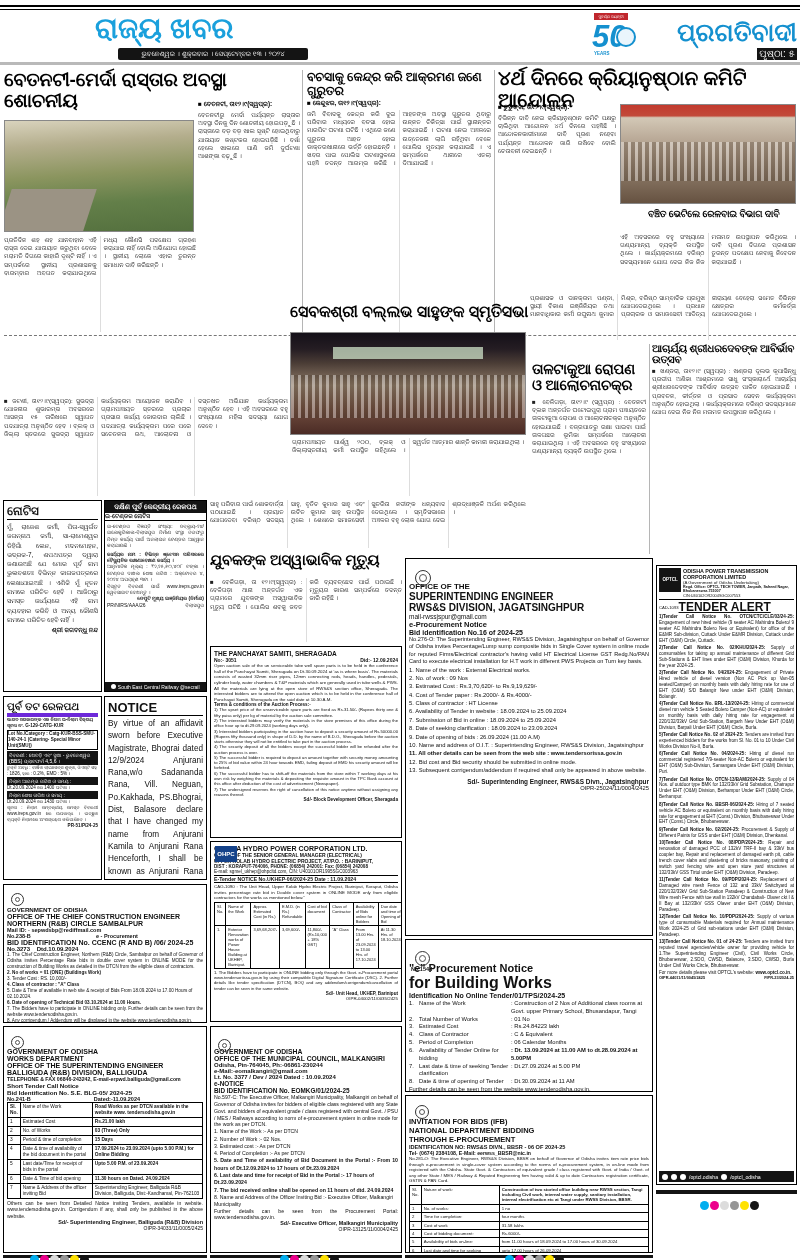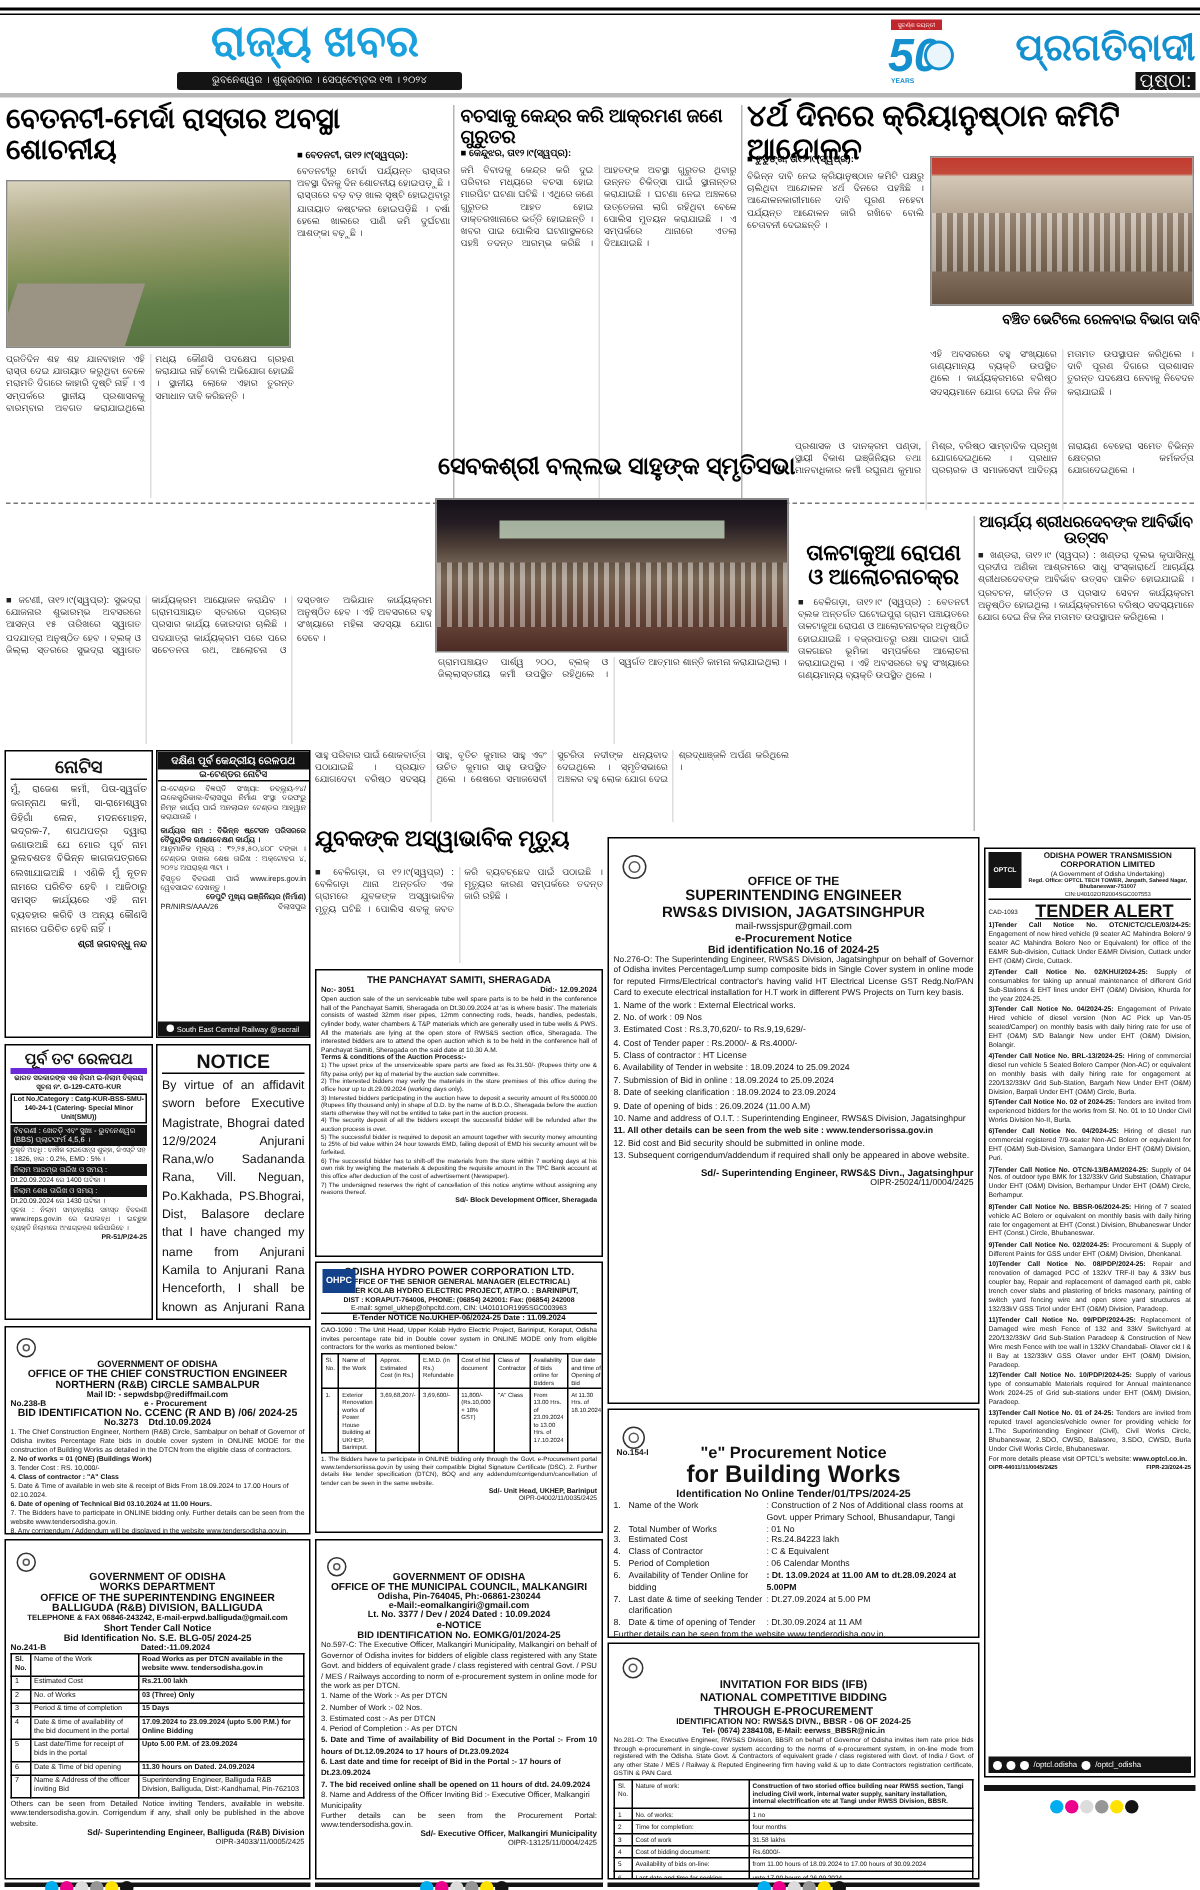--- a/index.html
+++ b/index.html
@@ -1,20 +1,20 @@
 <!DOCTYPE html>
 <html><head>
 <meta charset="utf-8">
 <style>
   html,body{margin:0;padding:0;background:#e9e9e9}
   *{box-sizing:border-box}
   .page{position:relative;width:800px;height:1260px;background:#fff;margin:0 auto;
         font-family:"Liberation Sans",sans-serif;color:#111;overflow:hidden}
   .abs{position:absolute}
-  .b{font-weight:700}.c{text-align:center}.j{text-align:justify}.r{text-align:right}
+  .b{font-weight:700}.c{text-align:left}.j{text-align:justify}.r{text-align:right}
   .hl{font-weight:700;color:#000;line-height:1.08;letter-spacing:-.2px}
   .body-o{font-size:6.2px;line-height:1.32;color:#222;text-align:justify}
   .byline{font-size:6.4px;font-weight:700;color:#000}
   .cols2{column-count:2;column-gap:7px;column-rule:1px solid #ddd}
   .cols3{column-count:3;column-gap:7px;column-rule:1px solid #ddd}
   .cols4{column-count:4;column-gap:7px;column-rule:1px solid #ddd}
   .bx{border:1.3px solid #000;background:#fff;padding:3px;overflow:hidden}
   .tt{font-size:5px;line-height:1.28}
   .tiny{font-size:4.6px;line-height:1.3}
   .bar{background:#141414;color:#fff;padding:1px 2px;font-size:5px;line-height:1.2}
@@ -49,21 +49,21 @@
   <div class="abs c" style="left:95px;top:12px;width:230px;height:34px;font-size:29px;font-weight:700;color:#1aa0dc">ରାଜ୍ୟ ଖବର</div>
   <div class="abs chip" style="left:118px;top:48px;width:190px;height:12px;font-size:6.8px;line-height:12px;border-radius:2px">ଭୁବନେଶ୍ୱର । ଶୁକ୍ରବାର । ସେପ୍ଟେମ୍ବର ୧୩ । ୨୦୨୪</div>
 
   <div class="abs" style="left:592px;top:13px;width:62px;height:42px">
     <div class="abs chip" style="left:2px;top:0;width:34px;height:7px;background:#c0272d;font-size:4px;line-height:7px">ସୁବର୍ଣ୍ଣ ଜୟନ୍ତୀ</div>
     <div class="abs" style="left:0;top:6px;font-size:31px;font-weight:700;color:#1490cf;font-style:italic">50</div>
     <div class="abs" style="left:24px;top:14px;width:20px;height:20px;border:2px solid #1490cf;border-radius:50%;background:#eaf5fc"></div>
     <div class="abs" style="left:2px;top:38px;font-size:4.5px;font-weight:700;color:#1490cf">YEARS</div>
   </div>
   <div class="abs r" style="left:655px;top:18px;width:142px;height:32px;font-size:25px;font-weight:700;color:#1490cf">ପ୍ରଗତିବାଦୀ</div>
-  <div class="abs chip" style="left:757px;top:48px;width:40px;height:12px;font-size:13px;line-height:12px">ପୃଷ୍ଠା: ୫</div>
+  <div class="abs chip" style="left:757px;top:48px;width:40px;height:12px;font-size:10px;line-height:12px">ପୃଷ୍ଠା: ୫</div>
   <div class="abs rule" style="left:0;top:62px;width:800px;height:3px"></div>
 
   <div class="abs hl" style="left:4px;top:70px;width:296px;font-size:19px">ବେତନଟୀ-ମେର୍ଦା ରାସ୍ତାର ଅବସ୍ଥା ଶୋଚନୀୟ</div>
   <div class="abs ph ph1" style="left:4px;top:120px;width:190px;height:112px">
     <div class="abs" style="left:0;top:62%;width:45%;height:38%;background:#9b9384;transform:skewX(-18deg)"></div>
   </div>
   <div class="abs byline" style="left:198px;top:100px;width:102px">■ ବେତନଟୀ, ତା୧୨।୯(ସ୍ୱପ୍ର):</div>
   <div class="abs body-o" style="left:198px;top:111px;width:102px;height:221px">ବେତନଟୀରୁ ମେର୍ଦା ପର୍ଯ୍ୟନ୍ତ ରାସ୍ତାର ଅବସ୍ଥା ଦିନକୁ ଦିନ ଶୋଚନୀୟ ହୋଇପଡ଼ୁଛି । ରାସ୍ତାରେ ବଡ଼ ବଡ଼ ଖାଲ ସୃଷ୍ଟି ହୋଇଥିବାରୁ ଯାତାୟାତ କଷ୍ଟକର ହୋଇପଡ଼ିଛି । ବର୍ଷା ହେଲେ ଖାଲରେ ପାଣି ଜମି ଦୁର୍ଘଟଣା ଆଶଙ୍କା ବଢ଼ୁଛି ।</div>
   <div class="abs body-o cols2" style="left:4px;top:236px;width:192px;height:96px">ପ୍ରତିଦିନ ଶହ ଶହ ଯାନବାହାନ ଏହି ରାସ୍ତା ଦେଇ ଯାତାୟାତ କରୁଥିବା ବେଳେ ମରାମତି ଦିଗରେ କାହାରି ଦୃଷ୍ଟି ନାହିଁ । ଏ ସମ୍ପର୍କରେ ସ୍ଥାନୀୟ ପ୍ରଶାସନକୁ ବାରମ୍ବାର ଅବଗତ କରାଯାଇଥିଲେ ମଧ୍ୟ କୌଣସି ପଦକ୍ଷେପ ଗ୍ରହଣ କରାଯାଇ ନାହିଁ ବୋଲି ଅଭିଯୋଗ ହୋଇଛି । ସ୍ଥାନୀୟ ଲୋକେ ଏହାର ତୁରନ୍ତ ସମାଧାନ ଦାବି କରିଛନ୍ତି ।</div>
 
@@ -396,21 +396,21 @@
         <span style="flex:1">: Dt.30.09.2024 at 11 AM</span>
       </div>
     <div style="font-size:5.8px">Further details can be seen from the website www.tenderodisha.gov.in.</div>
     <div class="r b" style="font-size:6px">Sd/- Block Development Officer, Tangi</div>
     <div class="r" style="font-size:5.5px">OIPR-19049/11/0001/2425</div>
   </div>
 
   <div class="abs bx" style="left:405px;top:1095px;width:248px;height:158px">
     <span class="emb abs" style="left:6px;top:6px;width:14px;height:14px"></span>
     <div class="c b" style="font-size:7.5px">INVITATION FOR BIDS (IFB)</div>
-    <div class="c b" style="font-size:7.5px">NATIONAL COMPETITIVE BIDDING</div>
+    <div class="c b" style="font-size:7.5px">NATIONAL DEPARTMENT BIDDING</div>
     <div class="c b" style="font-size:7.5px">THROUGH E-PROCUREMENT</div>
     <div class="c b" style="font-size:5.6px">IDENTIFICATION NO: RWS&amp;S DIVN., BBSR - 06 OF 2024-25</div>
     <div class="c b" style="font-size:5.2px">Tel- (0674) 2384108, E-Mail: eerwss_BBSR@nic.in</div>
     <div class="j" style="font-size:4.4px;line-height:1.26">No.281-O: The Executive Engineer, RWS&amp;S Division, BBSR on behalf of Governor of Odisha invites item rate price bids through e-procurement in single-cover system according to the norms of e-procurement system, in on-line mode from registered with the Odisha. State Govt. &amp; Contractors of equivalent grade / class registered with Govt. of India / Govt. of any other State / MES / Railway &amp; Reputed Engineering firm having valid &amp; up to date Contractors registration certificate, GSTIN &amp; PAN Card.</div>
     <table style="margin-top:1px">
       <tbody>
           <tr>
             <td style="width:10px;font-size:4.3px">Sl. No.</td>
             <td style="width:78px;font-size:4.3px">Nature of work:</td>
             <td class="b" style="font-size:4.3px">Construction of two storied office building near RWSS section, Tangi including Civil work, internal water supply, sanitary installation, internal electrification etc at Tangi under RWSS Division, BBSR.</td>

